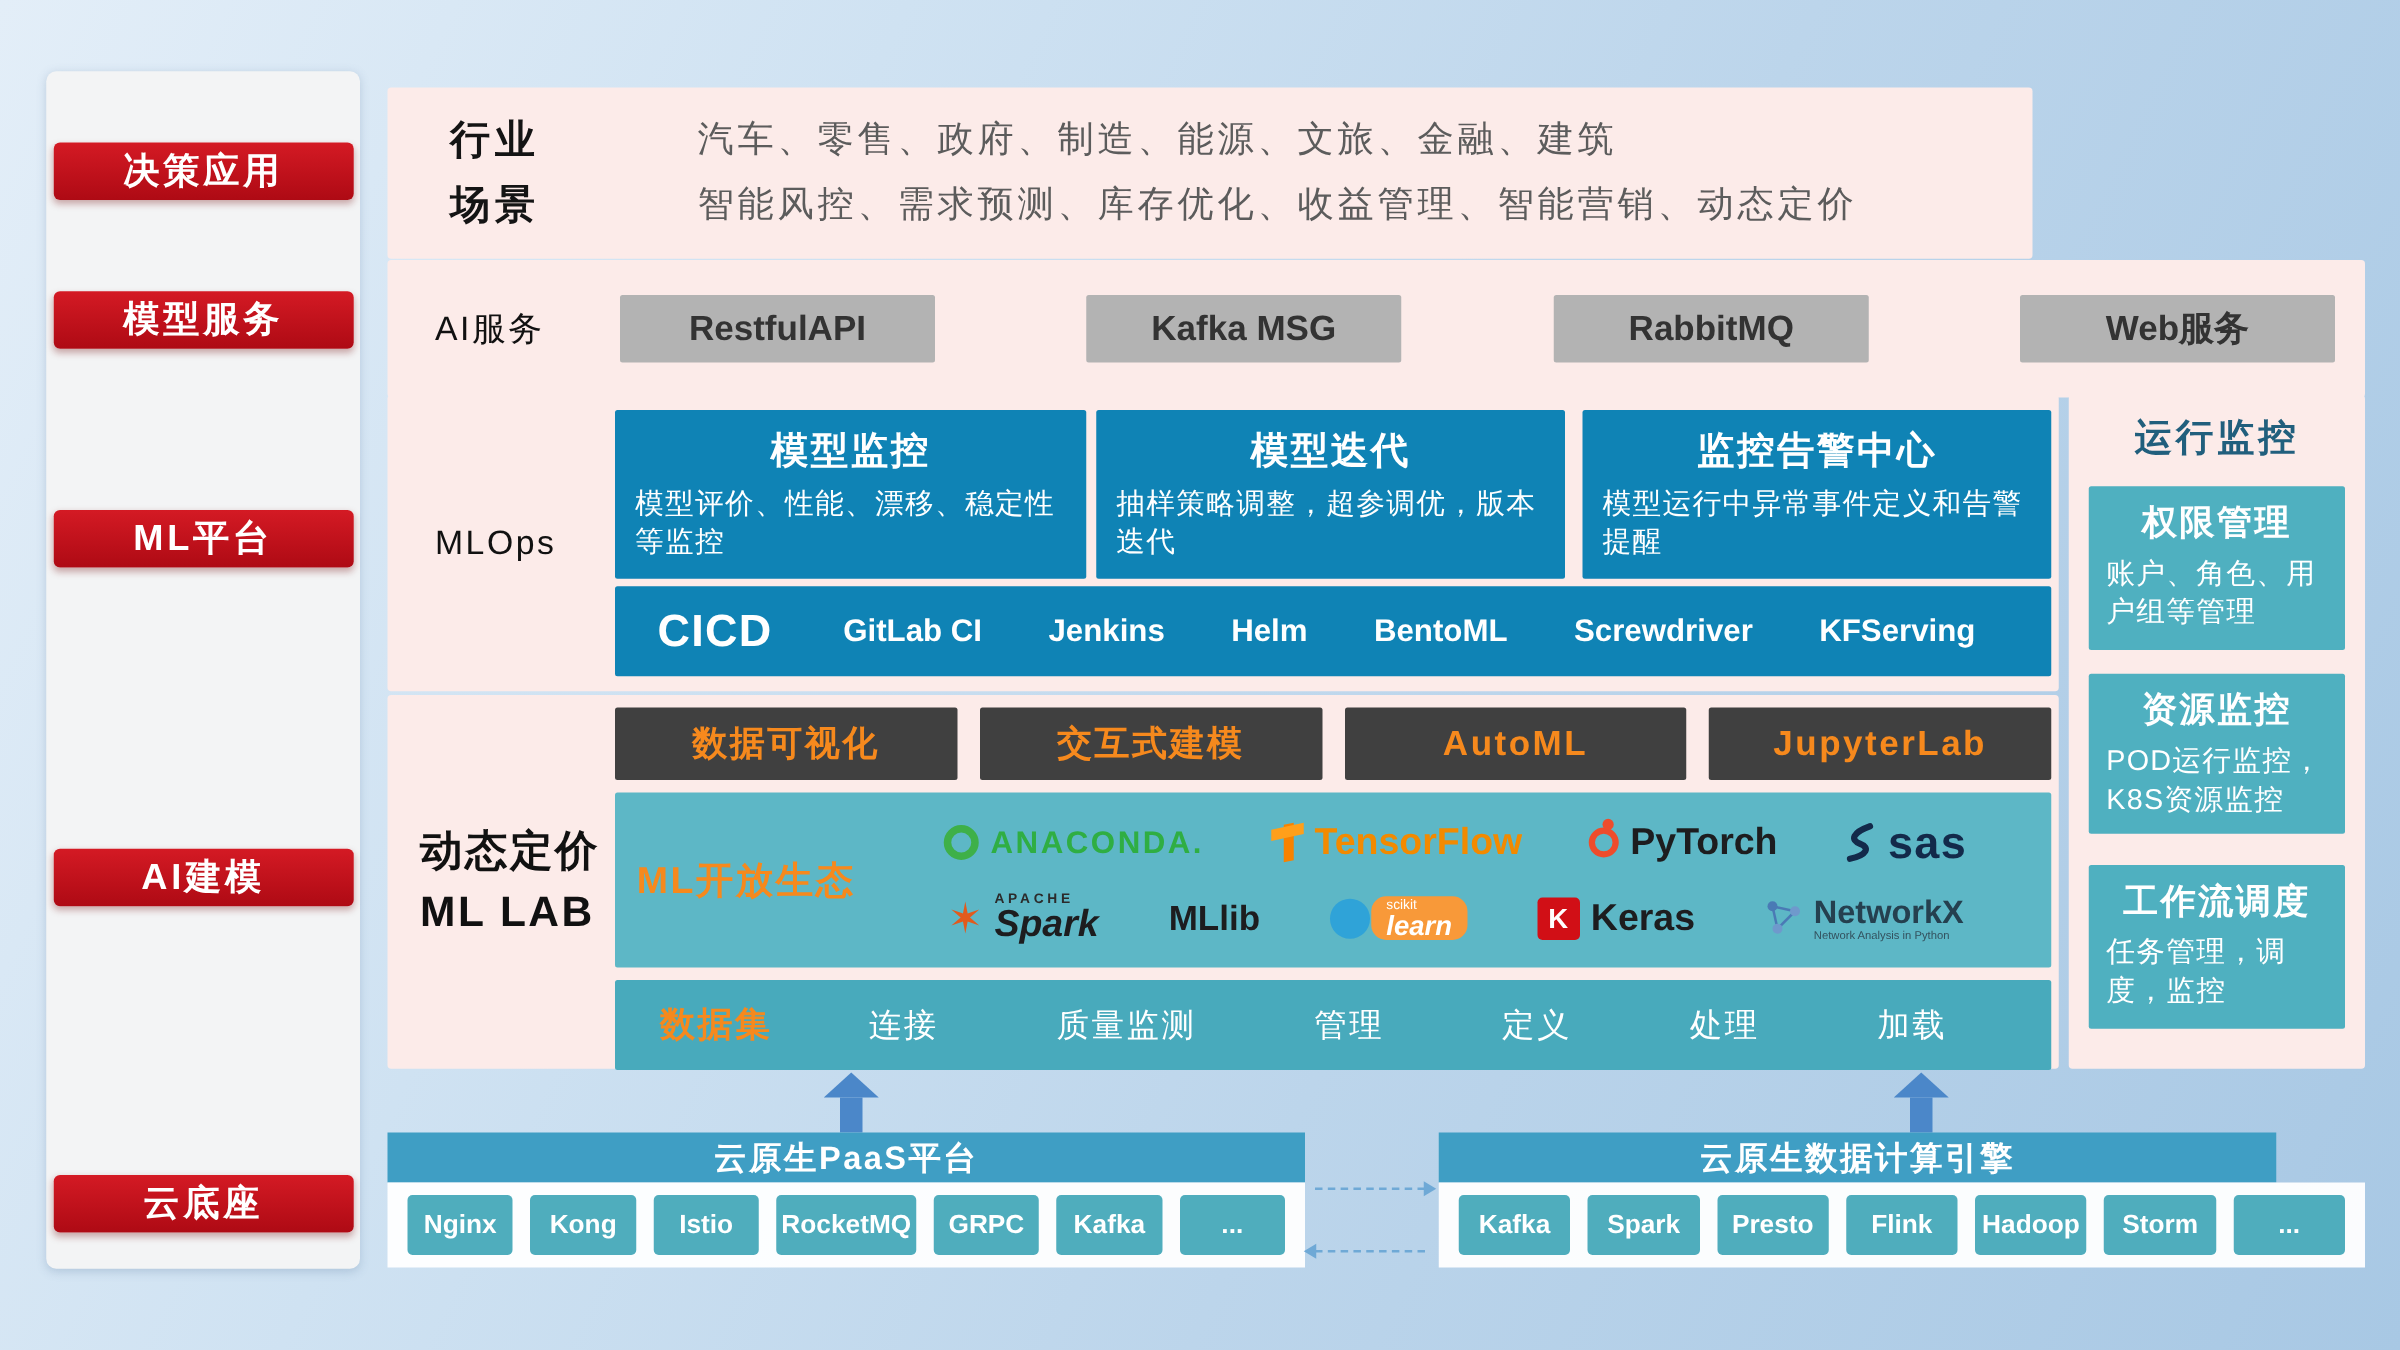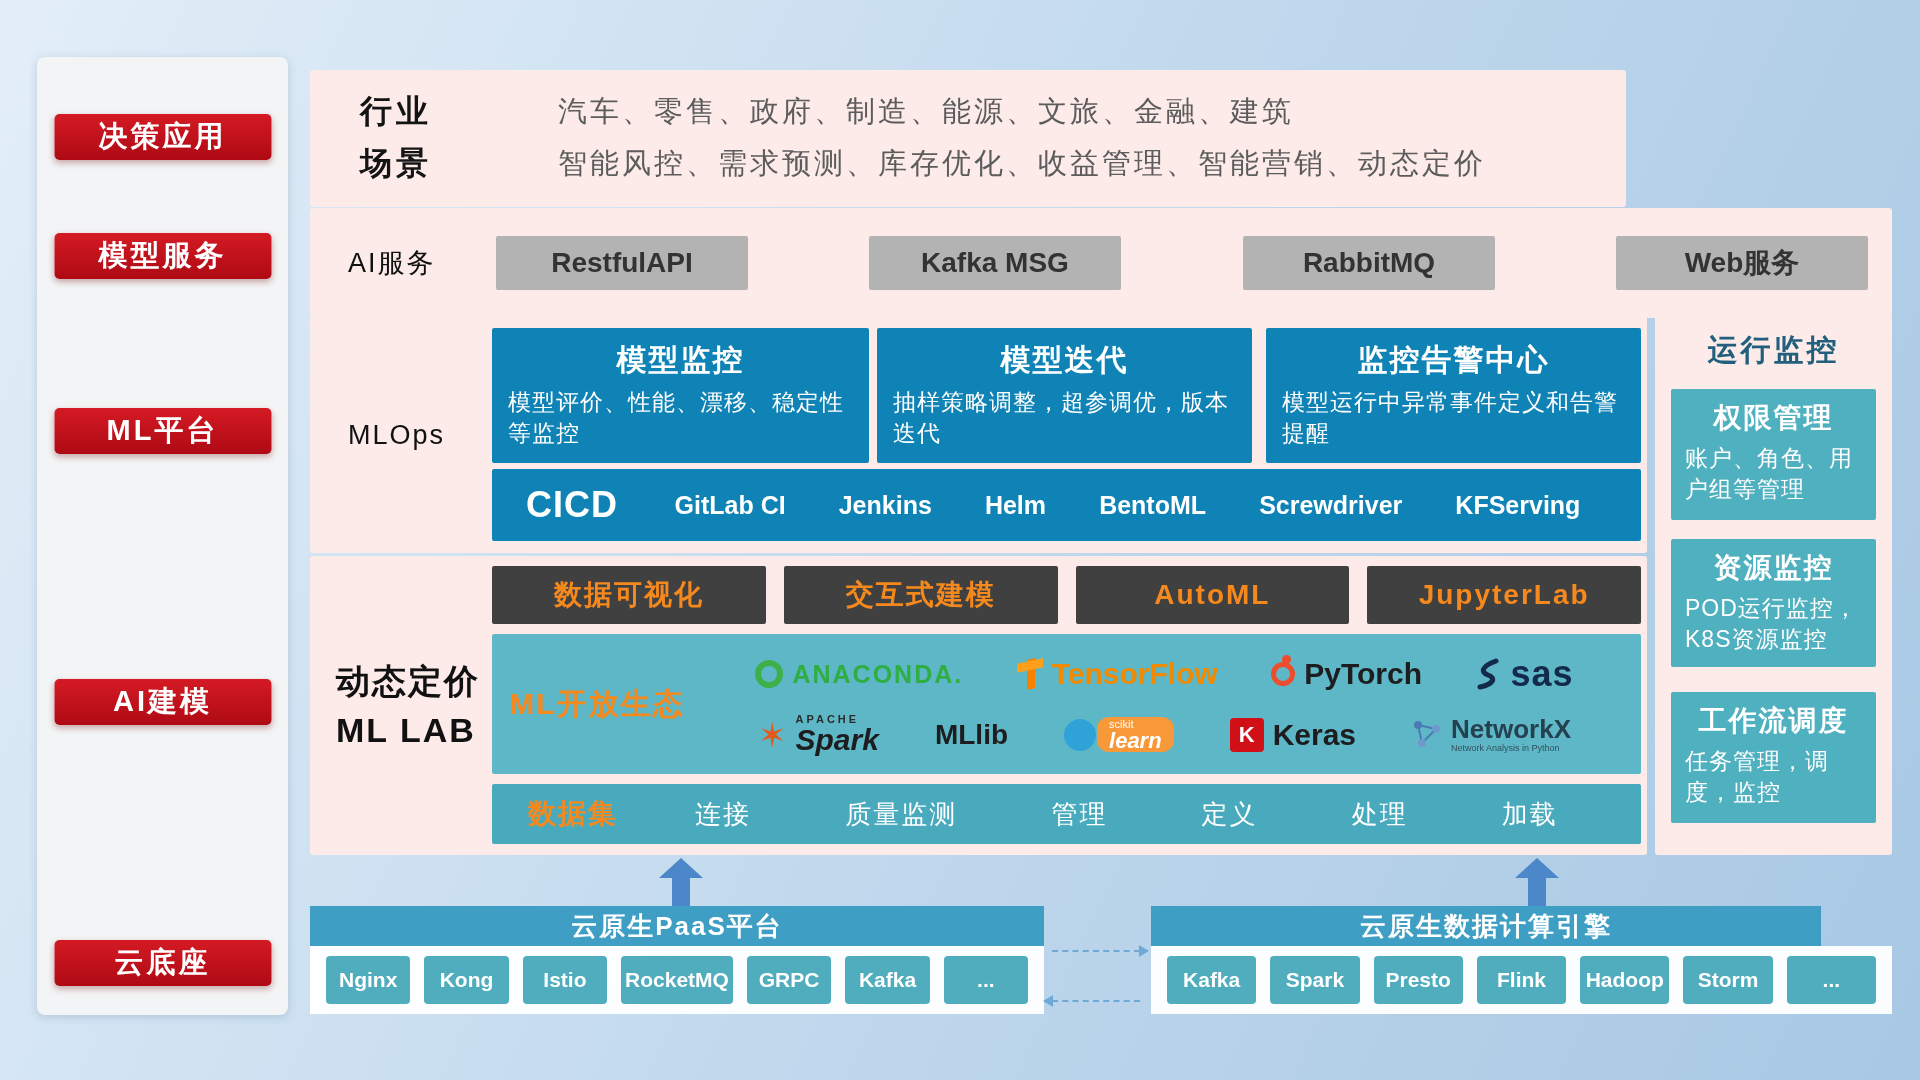--- a/index.html
+++ b/index.html
@@ -4,21 +4,21 @@
 <style>
   * { margin:0; padding:0; box-sizing:border-box; }
   html,body { width:1920px; height:1080px; overflow:hidden; }
   body { font-family:"Liberation Sans", sans-serif; }
   .stage { position:relative; width:1920px; height:1080px;
     background:linear-gradient(115deg,#e3eef8 0%,#cfe2f2 30%,#bcd5eb 60%,#a8c8e4 100%); }
 
   
   .sidebar { position:absolute; left:37px; top:57px; width:251px; height:958px;
     background:#f3f4f5; border-radius:8px; box-shadow:0 2px 8px rgba(80,110,150,.25); }
-  .red-btn { position:absolute; left:50%; transform:translateX(-50%); width:217px; height:46px;
+  .red-btn { position:absolute; left:50%; transform:translateX(-50%); width:240px; height:46px;
     background:linear-gradient(180deg,#d3ololu 0,#c30d1b 0); background:linear-gradient(180deg,#d41a24,#ae0a14);
     color:#fff; font-size:29px; font-weight:bold; letter-spacing:3px;
     display:flex; align-items:center; justify-content:center; border-radius:5px;
     box-shadow:0 3px 6px rgba(120,20,20,.35); cursor:pointer; }
 
   
   .band { position:absolute; background:#fcebe9; border-radius:3px; }
   .band1 { left:310px; top:70px; width:1316px; height:137px; padding:16px 0 0 50px; }
   .b1-row { display:flex; align-items:center; height:52px; }
   .b1-label { width:130px; font-size:32px; font-weight:bold; color:#141414; letter-spacing:4px; }
@@ -81,21 +81,21 @@
   .sk-learn { font-size:22px; color:#fff; font-weight:bold; font-style:italic; }
 
   .keras-box { width:34px; height:34px; background:#d10f16; border-radius:4px; color:#fff; font-size:22px;
     font-weight:bold; display:flex; align-items:center; justify-content:center; }
   .keras-text { font-size:30px; font-weight:bold; color:#1d1d1f; }
 
   .nx-stack { display:flex; flex-direction:column; line-height:1.1; }
   .nx-text { font-size:26px; font-weight:bold; color:#25404f; }
   .nx-sub { font-size:9px; color:#33515e; }
 
-  .dataset-bar { position:absolute; left:182px; top:228px; width:1149px; height:60px; background:#48aabc;
+  .dataset-bar { position:absolute; left:182px; top:228px; width:1149px; height:72px; background:#48aabc;
     display:flex; align-items:center; padding:0 36px; border-radius:2px; }
   .ds-label { color:#f6891d; font-size:28px; font-weight:bold; letter-spacing:2px; }
   .ds-items { flex:1; display:flex; justify-content:space-around; margin-left:30px; }
   .ds-item { color:#fff; font-size:26px; letter-spacing:2px; }
 
   
   .monitor { left:1655px; top:316px; width:237px; height:539px; }
   .monitor-title { position:absolute; top:14px; width:100%; text-align:center;
     font-size:30px; font-weight:bold; color:#215f7d; letter-spacing:3px; }
   .mon-card { position:absolute; left:16px; width:205px; background:#4fb0c0; color:#fff; border-radius:2px; }

